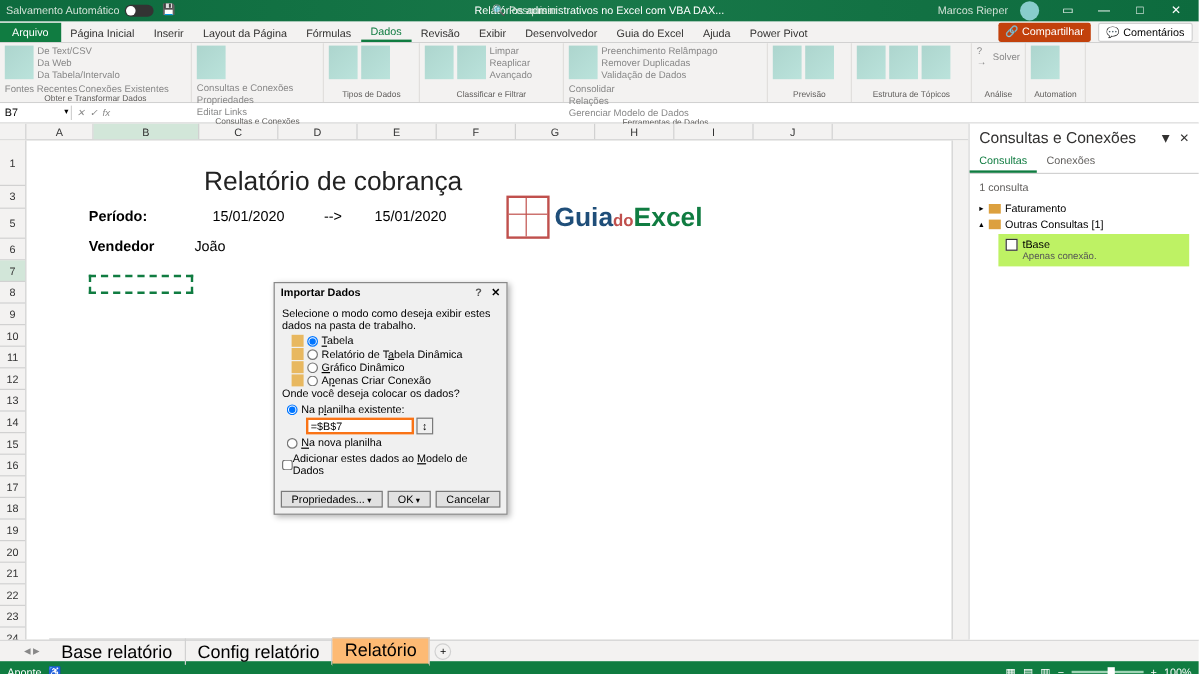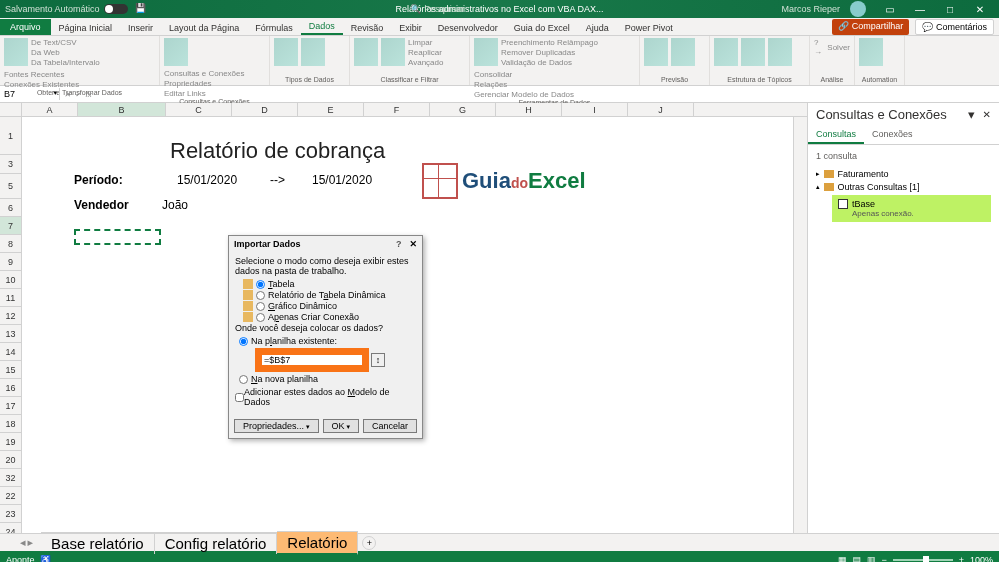--- a/index.html
+++ b/index.html
@@ -75,21 +75,21 @@
     .dialog-close { cursor: pointer; }
     .dialog-help { cursor: pointer; margin-left: auto; margin-right: 8px; color: #555; }
     .dialog-body { padding: 4px 6px; }
     .dialog-text { margin-bottom: 3px; }
     .radio-row { display: flex; align-items: center; gap: 3px; margin: 1px 0 1px 8px; }
     .radio-row .ricon { width: 10px; height: 10px; background: #e8b860; }
     .radio-row input[type=radio] { width: 9px; height: 9px; }
     .radio-row label { font-size: 9px; }
     .radio-row label u { text-decoration: underline; }
     .input-ref { display: flex; align-items: center; margin: 2px 0 2px 20px; }
-    .input-ref input { width: 114px; font-size: 9px; border: 7px solid #f97316; padding: 0 2px; }
+    .input-ref input { width: 90px; font-size: 9px; border: 2px solid #f97316; padding: 0 2px; }
     .input-ref .ref-btn { width: 14px; height: 14px; border: 1px solid #7a7a7a; margin-left: 2px; display: flex; align-items: center; justify-content: center; }
     .check-row { display: flex; align-items: center; gap: 0; margin: 3px 0; }
     .check-row input { width: 9px; height: 9px; }
     .dialog-buttons { display: flex; justify-content: space-between; padding: 5px; gap: 4px; }
     .dialog-btn { border: 1px solid #7a7a7a; padding: 1px 8px; font-size: 9px; background: #e1e1e1; cursor: pointer; }
     .dialog-btn:first-child::after { content: ' ▾'; font-size: 7px; }
     
     .queries-panel { width: 192px; background: #fff; border-left: 1px solid #d1d1d1; display: flex; flex-direction: column; }
     .panel-header { padding: 4px 8px; font-size: 13px; color: #323130; display: flex; justify-content: space-between; align-items: center; }
     .panel-close { font-size: 10px; cursor: pointer; }
@@ -166,21 +166,21 @@
 
 <div class="ribbon">
   <div class="ribbon-group" style="width:160px">
     <div class="ribbon-icons">
       <div class="ribbon-icon lg"></div>
       <div style="display:flex;flex-direction:column;gap:1px">
         <div class="ribbon-text-item">De Text/CSV</div>
         <div class="ribbon-text-item">Da Web</div>
         <div class="ribbon-text-item">Da Tabela/Intervalo</div>
       </div>
-      <div style="display:flex;flex-direction:column;gap:1px">
+      <div style="display:flex;flex-direction:row;gap:1px">
         <div class="ribbon-text-item">Fontes Recentes</div>
         <div class="ribbon-text-item">Conexões Existentes</div>
       </div>
     </div>
     <div class="ribbon-group-label">Obter e Transformar Dados</div>
   </div>
   <div class="ribbon-group" style="width:110px">
     <div class="ribbon-icons">
       <div class="ribbon-icon lg"></div>
       <div style="display:flex;flex-direction:column;gap:1px">
@@ -292,21 +292,21 @@
           <div class="row-header" style="height: 18px;">11</div>
           <div class="row-header" style="height: 18px;">12</div>
           <div class="row-header" style="height: 18px;">13</div>
           <div class="row-header" style="height: 18px;">14</div>
           <div class="row-header" style="height: 18px;">15</div>
           <div class="row-header" style="height: 18px;">16</div>
           <div class="row-header" style="height: 18px;">17</div>
           <div class="row-header" style="height: 18px;">18</div>
           <div class="row-header" style="height: 18px;">19</div>
           <div class="row-header" style="height: 18px;">20</div>
-          <div class="row-header" style="height: 18px;">32</div>
+          <div class="row-header" style="height: 18px;">21</div>
           <div class="row-header" style="height: 18px;">22</div>
           <div class="row-header" style="height: 18px;">23</div>
           <div class="row-header" style="height: 18px;">24</div>
         </div>
       <div class="cells">
         <div class="report-title">Relatório de cobrança</div>
         <div class="label-periodo">Período:</div>
         <div class="val-date1">15/01/2020</div>
         <div class="arrow-sep">--&gt;</div>
         <div class="val-date2">15/01/2020</div>

